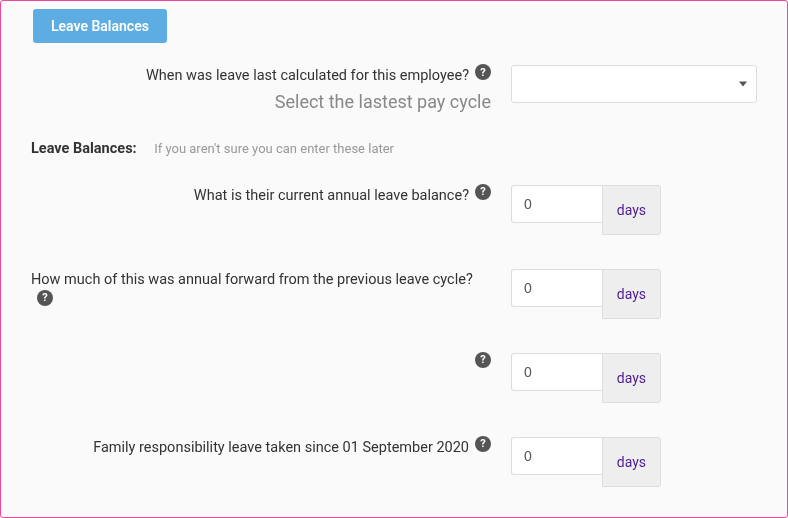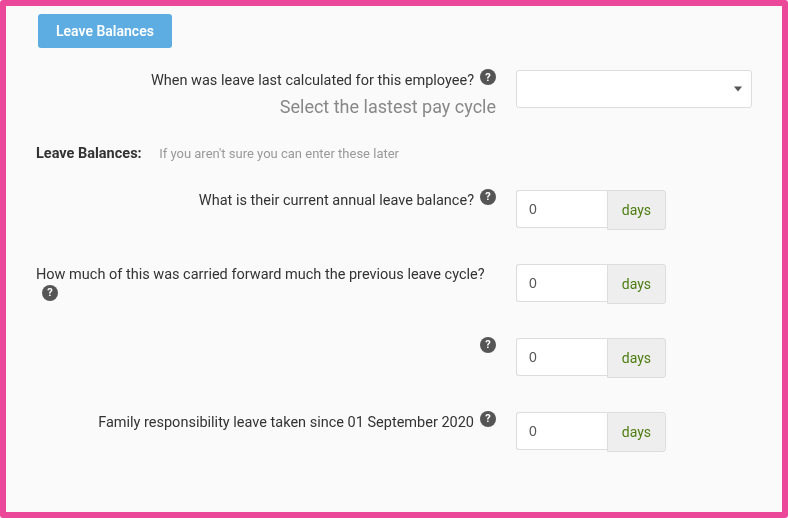--- a/index.html
+++ b/index.html
@@ -9,21 +9,21 @@
     }
     body {
       font-family: -apple-system, BlinkMacSystemFont, "Segoe UI", Roboto, "Helvetica Neue", Arial, sans-serif;
       font-size: 14px;
       color: #333;
       background: #fff;
       width: 788px;
       height: 518px;
     }
     .panel {
-      border: 6px solid #ec4899;
+      border: 1px solid #ec4899;
       border-radius: 3px;
       background: #fafafa;
       margin: 0;
       width: 788px;
       height: 518px;
       position: relative;
     }
     .tab-header {
       position: relative;
       top: 8px;
@@ -143,23 +143,23 @@
       width: 80px;
     }
     .unit-addon {
       display: flex;
       align-items: center;
       justify-content: center;
       background: #eee;
       border: 1px solid #ddd;
       border-radius: 0 3px 3px 0;
       padding: 0 14px;
-      color: #4d7c0f;
-      font-size: 14px;
-      height: 40px;
+      color: #4c1d95;
+      font-size: 14px;
+      height: 50px;
     }
     .label-inline {
       display: flex;
       align-items: flex-start;
       flex-wrap: wrap;
     }
   </style>
 </head>
 <body>
 
@@ -204,21 +204,21 @@
         <div class="input-group">
           <input class="num-input" value="0" style="">
           <div class="unit-addon">days</div>
         </div>
       </div>
     </div>
 
     <div class="row">
       <div class="label-col">
         <div class="label-inline">
-          <span class="label-text">How much of this was carried forward much the previous leave cycle?</span>
+          <span class="label-text">How much of this was annual forward from the previous leave cycle?</span>
           <span class="help-icon">?</span>
         </div>
       </div>
       <div class="input-col">
         <div class="input-group">
           <input class="num-input" value="0" style="">
           <div class="unit-addon">days</div>
         </div>
       </div>
     </div>

